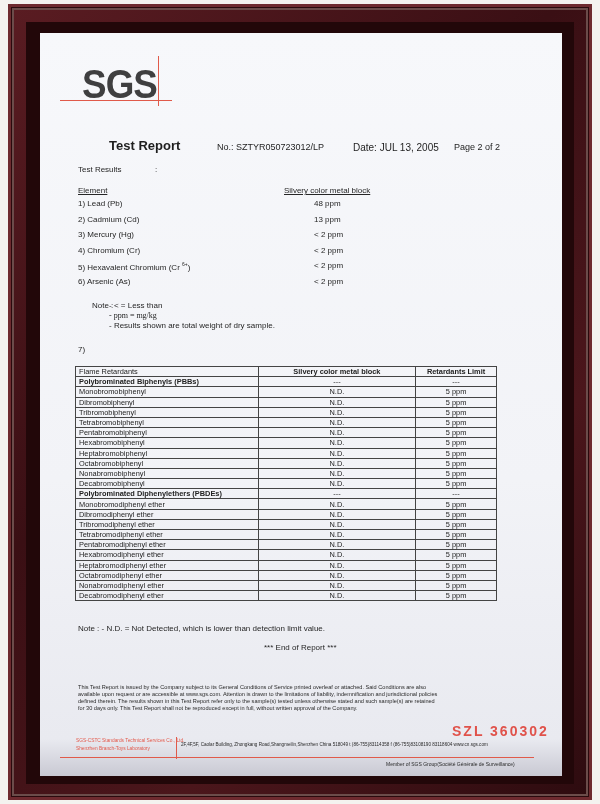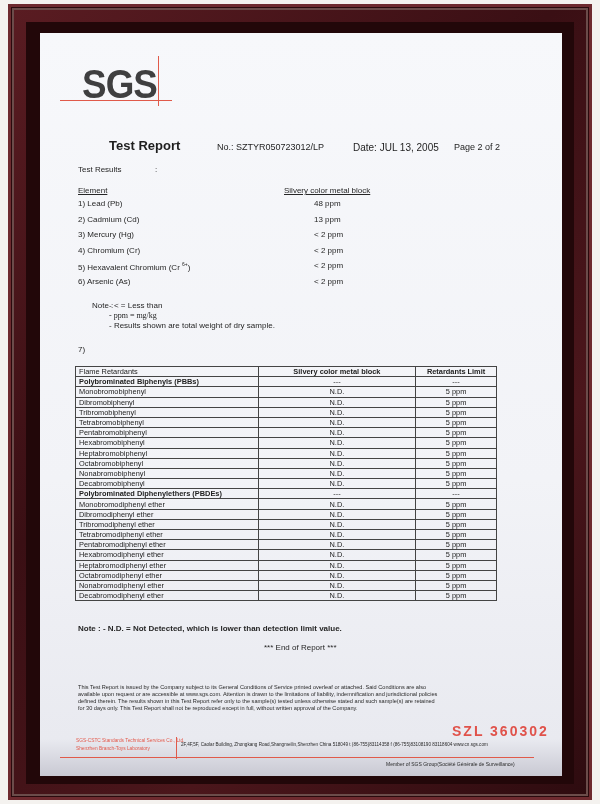--- a/index.html
+++ b/index.html
@@ -193,21 +193,21 @@
         <td class="c">5 ppm</td>
       </tr>
       <tr>
         <td class="l">Decabromodiphenyl ether</td>
         <td class="c">N.D.</td>
         <td class="c">5 ppm</td>
       </tr>
     </tbody>
 </table>
 
-<div class="abs txt" style="left:78px;top:624px;font-weight:bold;">Note : - N.D. = Not Detected, which is lower than detection limit value.</div>
+<div class="abs txt" style="left:78px;top:624px;">Note : - N.D. = Not Detected, which is lower than detection limit value.</div>
 <div class="abs txt" style="left:264px;top:643px;">*** End of Report ***</div>
 
 <div class="abs fine" style="left:78px;top:684px;">This Test Report is issued by the Company subject to its General Conditions of Service printed overleaf or attached. Said Conditions are also</div>
 <div class="abs fine" style="left:78px;top:691px;">available upon request or are accessible at www.sgs.com. Attention is drawn to the limitations of liability, indemnification and jurisdictional policies</div>
 <div class="abs fine" style="left:78px;top:698px;">defined therein. The results shown in this Test Report refer only to the sample(s) tested unless otherwise stated and such sample(s) are retained</div>
 <div class="abs fine" style="left:78px;top:705px;">for 30 days only. This Test Report shall not be reproduced except in full, without written approval of the Company.</div>
 
 <div class="abs szl">SZL 360302</div>
 
 <div class="abs fine red" style="left:76px;top:737px;font-size:4.8px;">SGS-CSTC Standards Technical Services Co., Ltd.</div>

